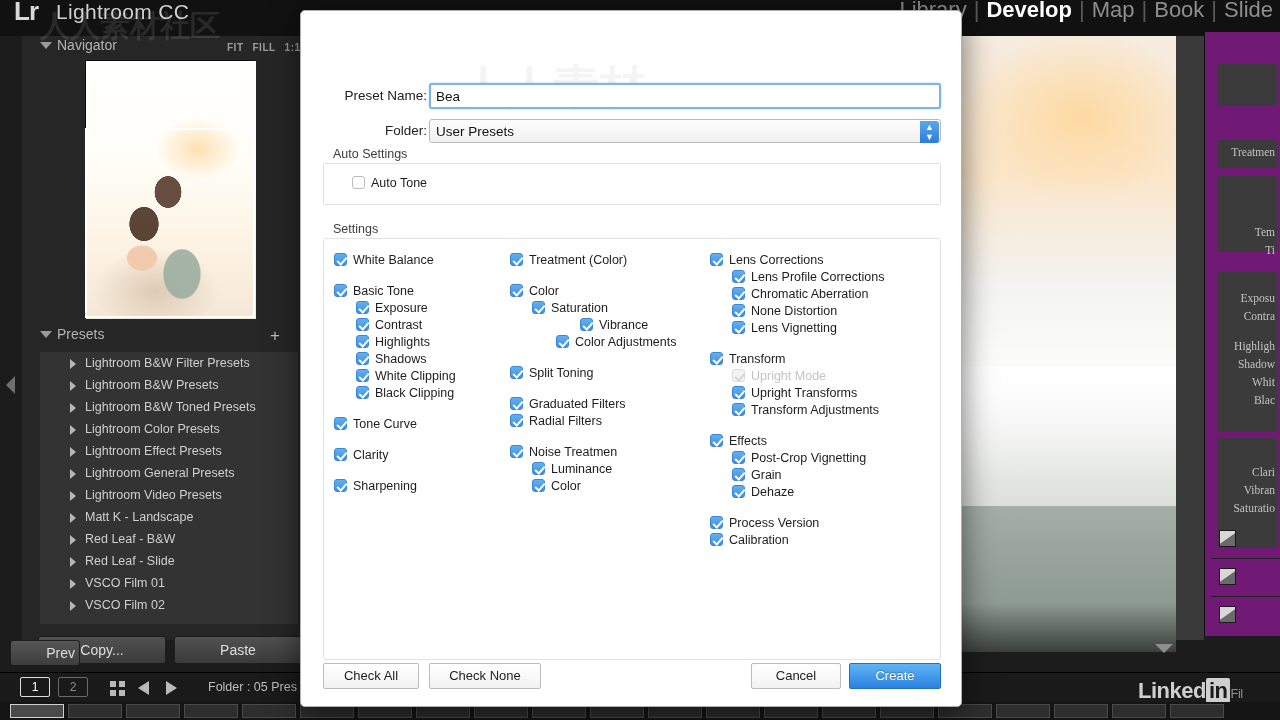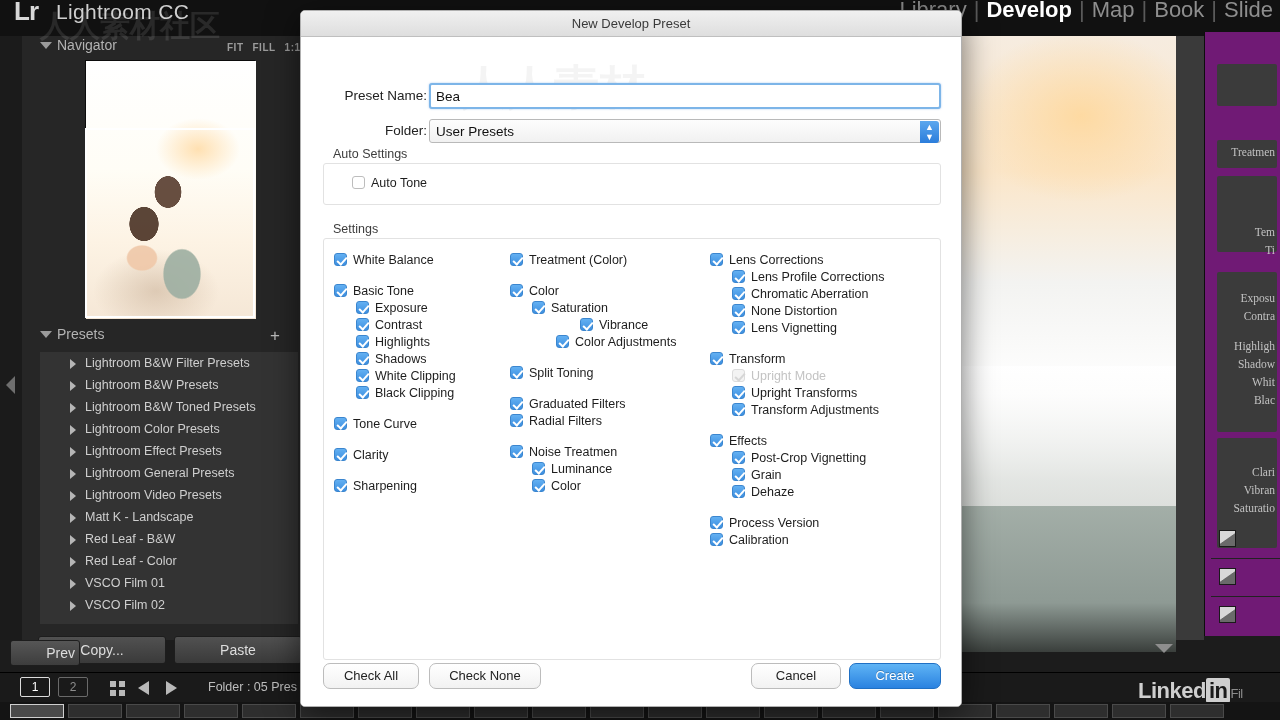--- a/index.html
+++ b/index.html
@@ -280,21 +280,21 @@
   .cb.dis { background: #f3f3f3; border: 1px solid #dcdcdc; }
   .cb.dis::after {
     content: ""; position: absolute; left: 3.5px; top: .5px;
     width: 4px; height: 8px; border: solid #d6d6d6;
     border-width: 0 2px 2px 0; transform: rotate(42deg);
   }
   .cb-item.dimmed { color: #c3c3c3; }
 
   .dlg-footer { position: absolute; left: 0; bottom: 0; width: 100%; height: 54px; }
   .btn {
-    position: absolute; height: 26px; border-radius: 7px;
+    position: absolute; height: 26px; border-radius: 2px;
     font-size: 13px; text-align: center; line-height: 24px;
     border: 1px solid #bcbcbc;
     background: linear-gradient(180deg,#ffffff,#f2f2f2);
     color: #222;
   }
   .btn.primary {
     background: linear-gradient(180deg,#5fb4f5,#2a82e0);
     border: 1px solid #2070c4; color: #fff;
     text-shadow: 0 -1px 0 rgba(0,0,0,.25);
   }
@@ -343,21 +343,21 @@
   <div class="presets-list" id="presets-list">
       <div class="preset-row"><div class="arr"></div><span>Lightroom B&amp;W Filter Presets</span></div>
       <div class="preset-row"><div class="arr"></div><span>Lightroom B&amp;W Presets</span></div>
       <div class="preset-row"><div class="arr"></div><span>Lightroom B&amp;W Toned Presets</span></div>
       <div class="preset-row"><div class="arr"></div><span>Lightroom Color Presets</span></div>
       <div class="preset-row"><div class="arr"></div><span>Lightroom Effect Presets</span></div>
       <div class="preset-row"><div class="arr"></div><span>Lightroom General Presets</span></div>
       <div class="preset-row"><div class="arr"></div><span>Lightroom Video Presets</span></div>
       <div class="preset-row"><div class="arr"></div><span>Matt K - Landscape</span></div>
       <div class="preset-row"><div class="arr"></div><span>Red Leaf - B&amp;W</span></div>
-      <div class="preset-row"><div class="arr"></div><span>Red Leaf - Color</span></div>
+      <div class="preset-row"><div class="arr"></div><span>Red Leaf - Slide</span></div>
       <div class="preset-row"><div class="arr"></div><span>VSCO Film 01</span></div>
       <div class="preset-row"><div class="arr"></div><span>VSCO Film 02</span></div>
     </div>
 
   <div class="lr-copy-paste">
     <div class="lr-btn-dark" id="copy-btn">Copy...</div>
     <div class="lr-btn-dark" id="paste-btn">Paste</div>
   </div>
 
   <div class="lr-right">
@@ -429,21 +429,20 @@
       <div class="film-cell"></div>
       <div class="film-cell"></div>
       <div class="film-cell"></div>
       <div class="film-cell"></div>
       <div class="film-cell"></div>
     </div>
 
   <div class="wm" style="left:40px;top:6px;font-size:30px;">人人素材社区</div>
 
   <div class="dlg">
-    <div class="dlg-title">New Develop Preset</div>
     <div class="dlg-body">
 
       <div class="wm wm-d" style="left:160px;top:20px;font-size:46px;">人人素材</div>
       <div class="wm wm-d" style="left:390px;top:480px;font-size:46px;">人人素材</div>
       <div class="wm wm-d" style="left:60px;top:280px;font-size:40px;">人人素材</div>
 
       <div class="fld-row" style="top:46px;">
         <div class="fld-label" style="left:18px;top:5px;">Preset Name:</div>
         <input class="txt-input" type="text" value="Bea" style="">
       </div>

